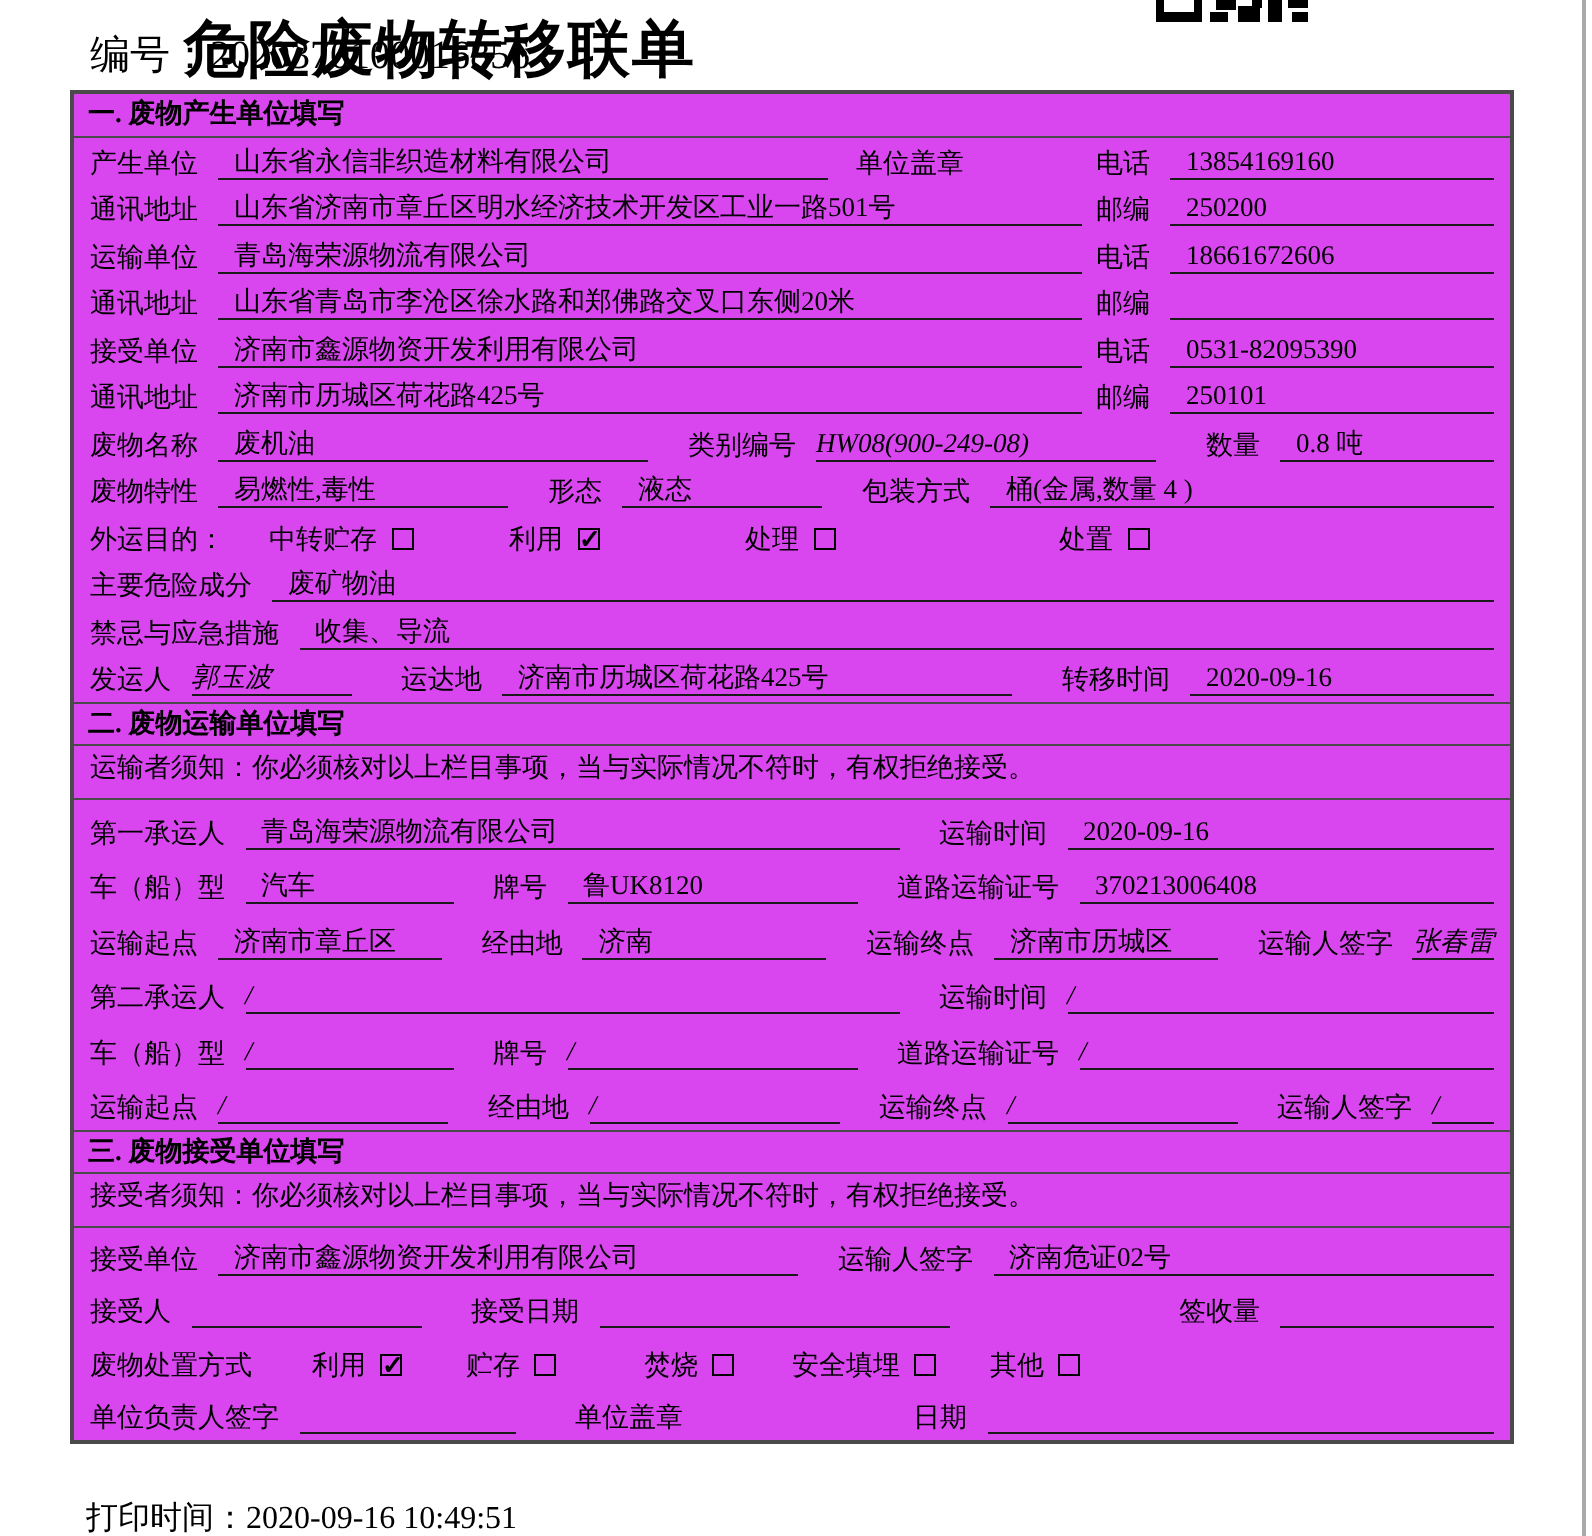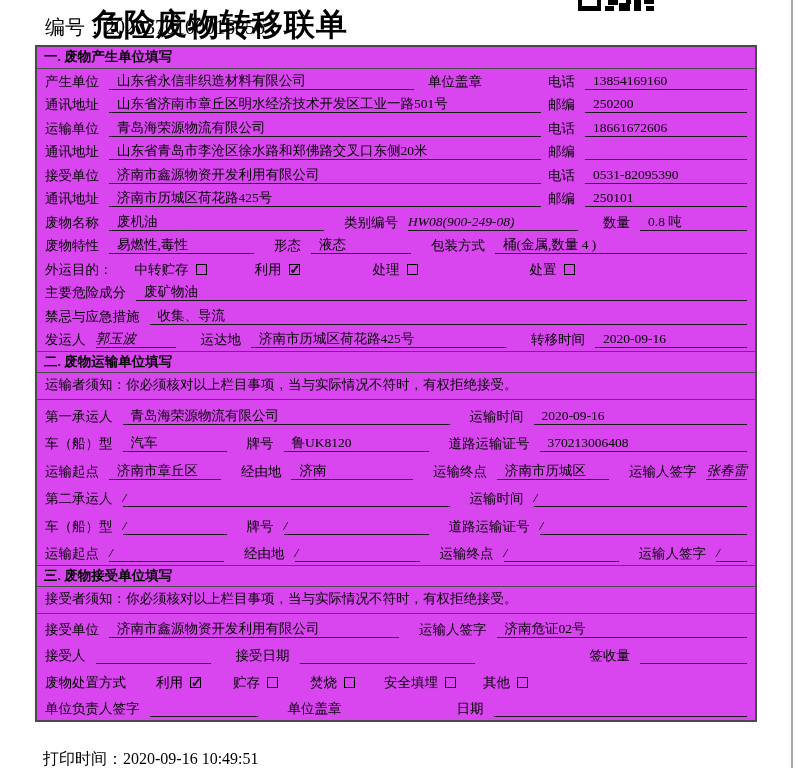--- a/index.html
+++ b/index.html
@@ -41,21 +41,21 @@
   .w125{width:125px}.w145{width:145px}.w162{width:162px}.w170{width:170px}.w175{width:175px}
   .w215{width:215px}.w255{width:255px}.w290{width:290px}.w305{width:305px}.w327{width:327px}
   .w432{width:432px}
 
   .opt { white-space: nowrap; line-height: 17px; }
   .cb { display: inline-block; width: 11px; height: 11px; border: 1.5px solid #000;
         margin-left: 7px; position: relative; vertical-align: -1px; }
   .cb.checked::after { content: "\2713"; position: absolute; left: 0; top: -4px;
         font-size: 13px; font-weight: bold; }
   .p1{margin-left:12px}.p2{margin-left:48px}.p3{margin-left:73px}.p4{margin-left:112px}
-  .d1{margin-left:20px}.d2{margin-left:32px}.d3{margin-left:32px}.d4{margin-left:29px}.d5{margin-left:27px}
+  .d1{margin-left:20px}.d2{margin-left:32px}.d3{margin-left:44px}.d4{margin-left:29px}.d5{margin-left:27px}
 
   .seal2 { white-space: nowrap; line-height: 17px; margin-left: 30px; }
   .ml115 { margin-left: 115px; }
   .ml25 { margin-left: 25px; }
   .ml20 { margin-left: 20px; }
 
   .footer { position: absolute; left: 43px; top: 749px; white-space: nowrap; font-size: 16px; }
 </style>
 </head>
 <body>

